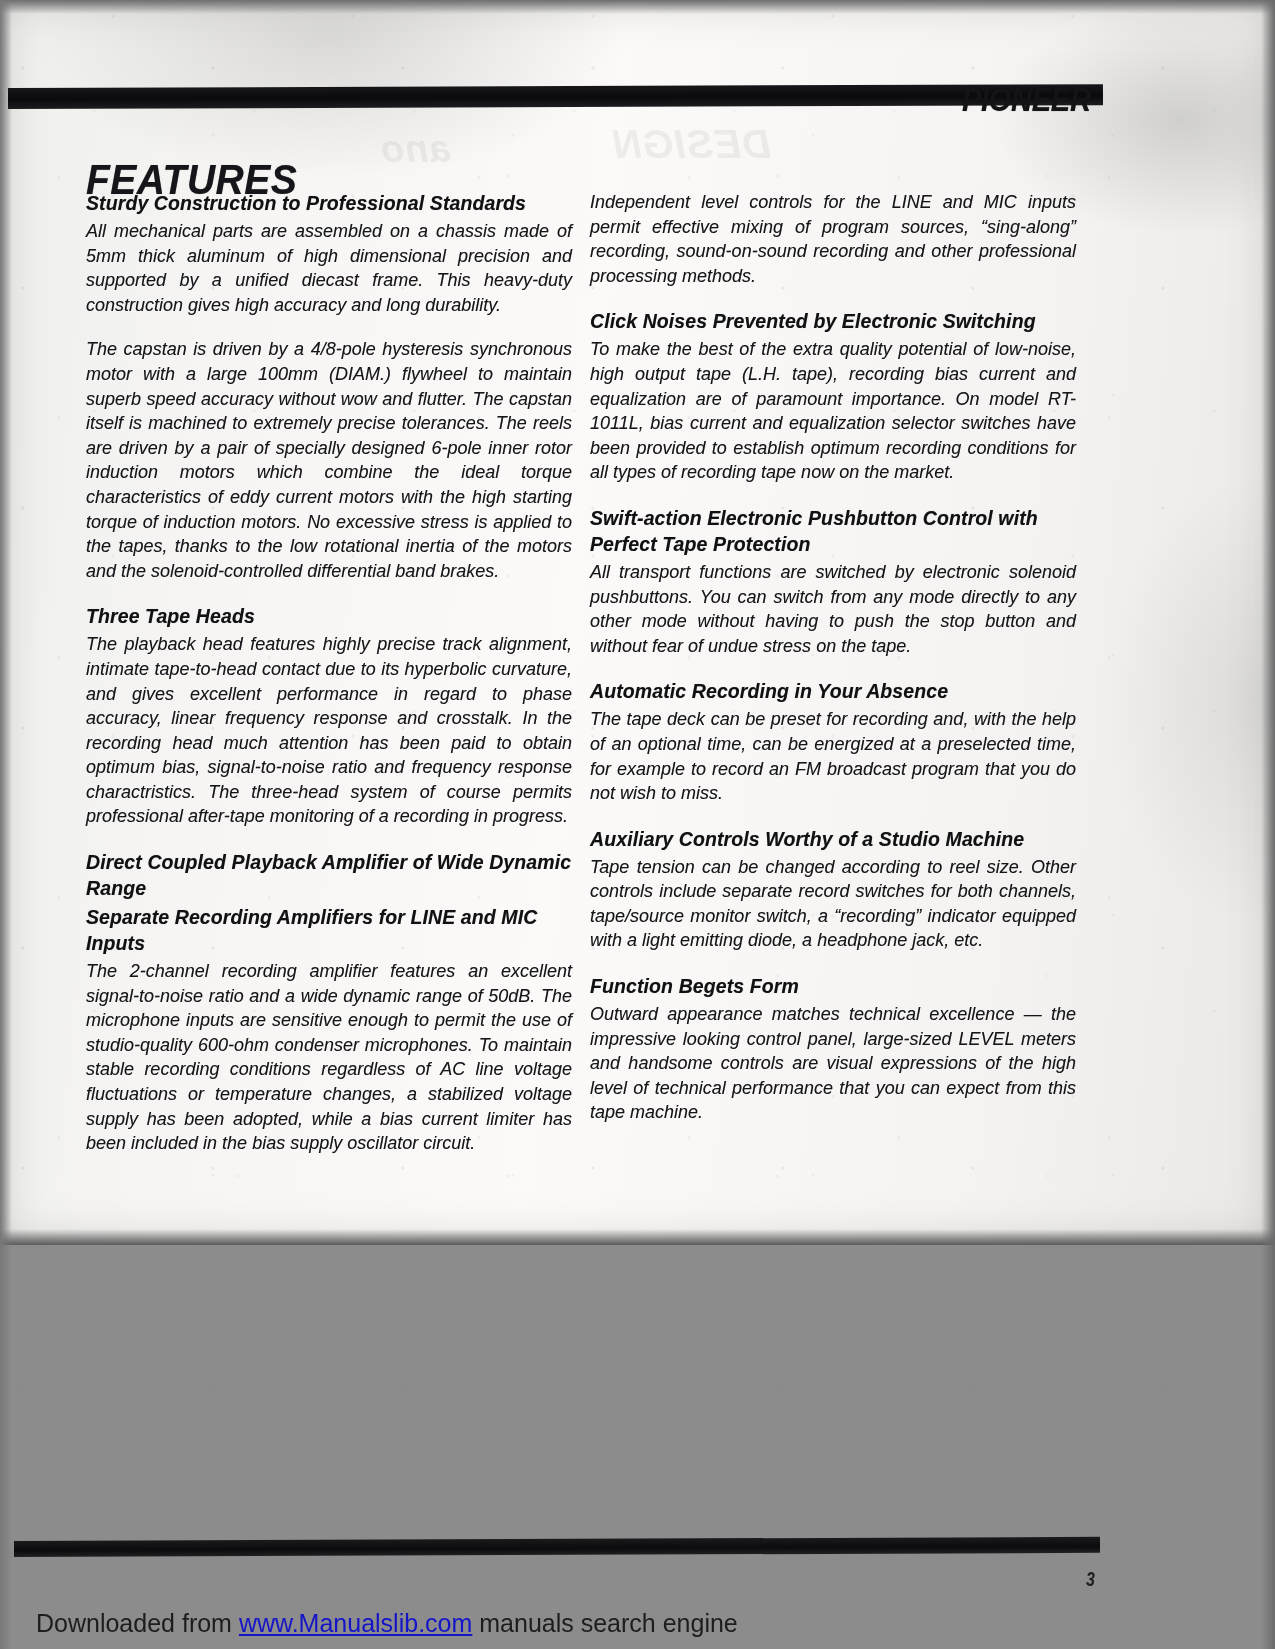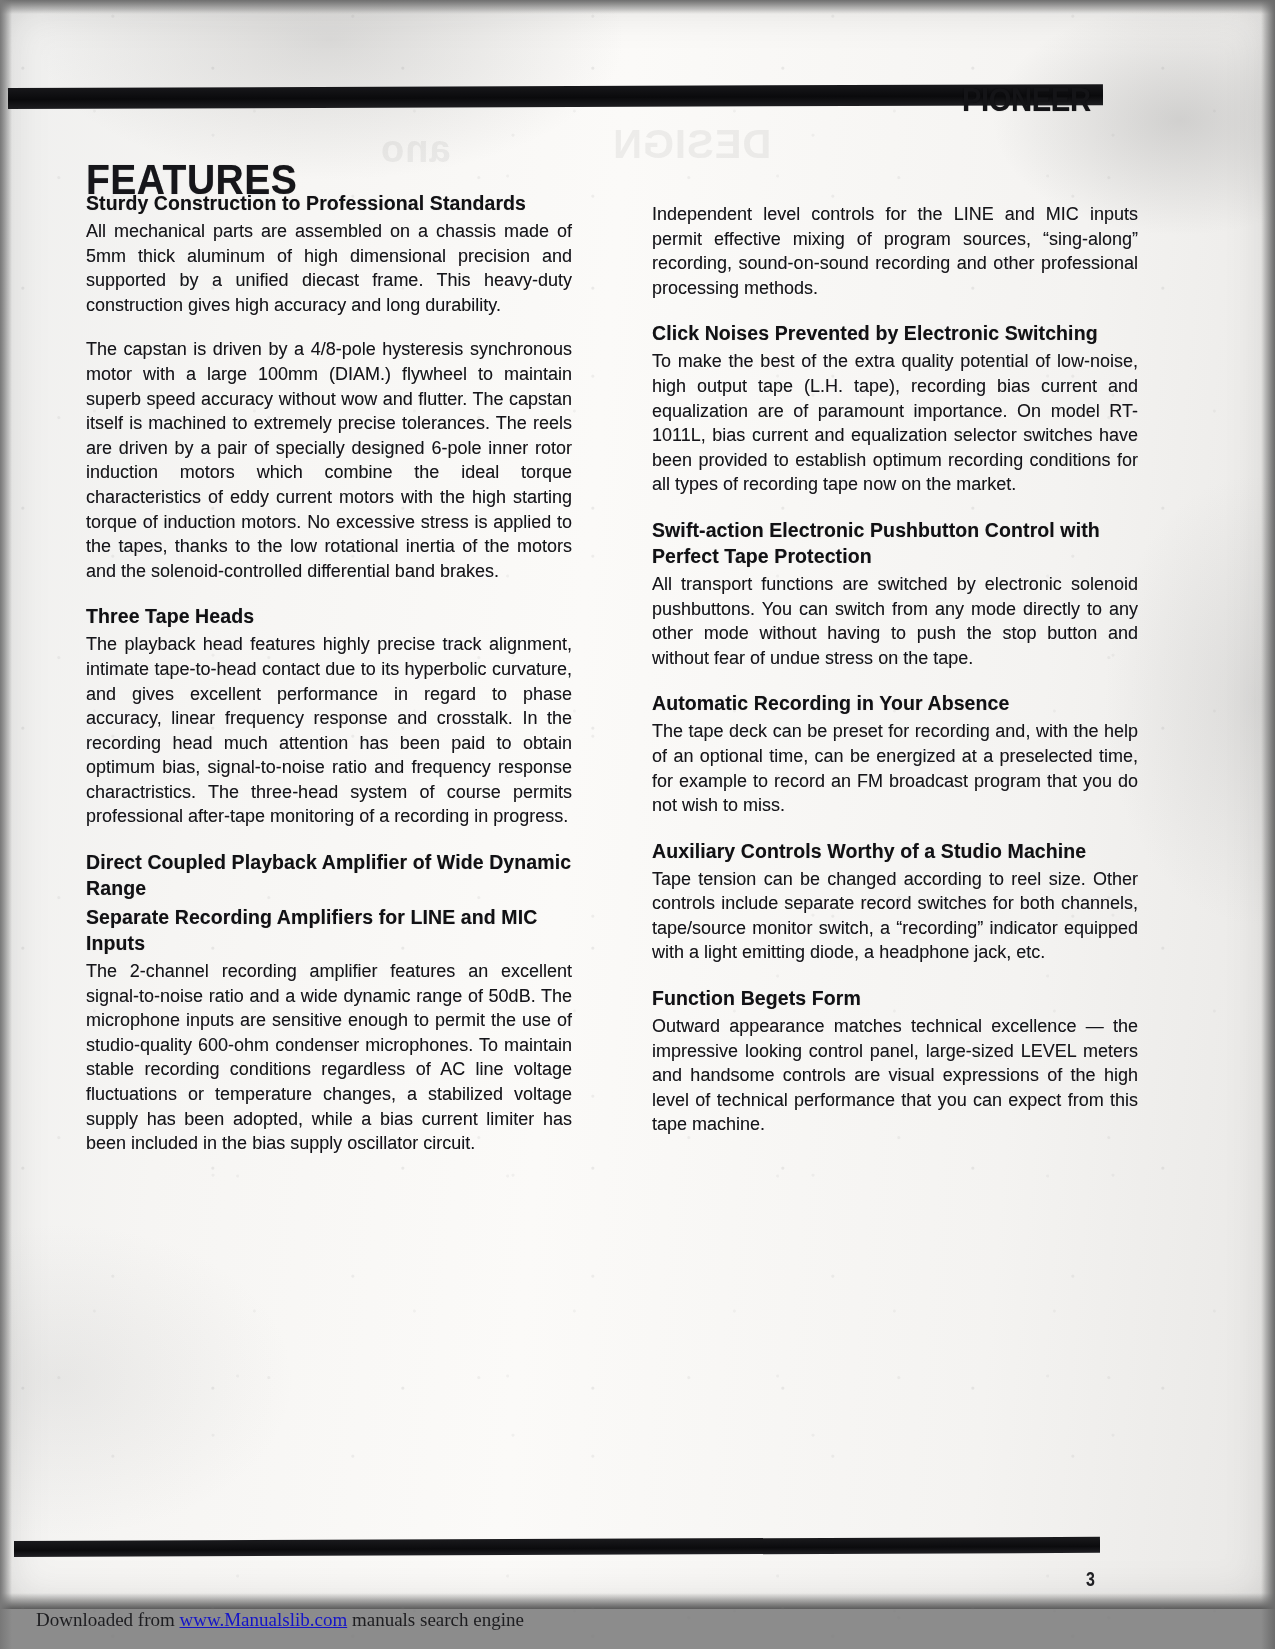--- a/index.html
+++ b/index.html
@@ -4,27 +4,28 @@
 <style>
   html,body{margin:0;padding:0;}
   body{
     width:1275px;height:1649px;
     background:#8c8c8c;
     font-family:"Liberation Sans", sans-serif;
     overflow:hidden;
   }
   
   #page{
-    position:absolute;left:0;top:0;width:1275px;height:1609px;
+    position:absolute;left:0;top:0;width:1275px;height:1245px;
     background:
       radial-gradient(ellipse 420px 200px at 330px 40px, rgba(150,150,150,.30), rgba(150,150,150,0) 70%),
       radial-gradient(ellipse 260px 160px at 1180px 120px, rgba(140,140,140,.32), rgba(140,140,140,0) 72%),
       radial-gradient(ellipse 200px 300px at 1255px 700px, rgba(160,160,160,.22), rgba(160,160,160,0) 75%),
       radial-gradient(ellipse 300px 200px at 60px 1380px, rgba(165,165,165,.16), rgba(165,165,165,0) 78%),
       linear-gradient(95deg,#efefee 0%,#f6f5f3 18%,#fbfaf8 45%,#f4f3f1 78%,#e9e8e6 100%);
+    font-style: italic;
   }
   
   #page:before{
     content:"";position:absolute;left:0;top:0;right:0;bottom:0;
     box-shadow:inset 0 0 46px rgba(90,90,90,.28), inset 0 0 12px rgba(60,60,60,.18);
     pointer-events:none;
   }
   .edge-top{position:absolute;left:0;top:0;width:1275px;height:14px;background:linear-gradient(180deg,#6f6f6f,rgba(120,120,120,0));}
   .edge-bottom{position:absolute;left:0;bottom:0;width:1275px;height:16px;background:linear-gradient(0deg,#5c5c5c,rgba(120,120,120,0));}
   .edge-left{position:absolute;left:0;top:0;width:12px;height:1649px;background:linear-gradient(90deg,#787878,rgba(130,130,130,0));}
@@ -74,21 +75,21 @@
     position:absolute;left:86px;top:128px;
     font-size:42px;font-weight:bold;color:#16161a;
     letter-spacing:.5px;
     transform:scaleX(.93);transform-origin:left center;
     text-shadow:0 0 .8px rgba(0,0,0,.45);
   }
 
   
   .column{position:absolute;top:190px;width:486px;}
   #col-left{left:86px;}
-  #col-right{left:652px;margin-top:12px;}
+  #col-right{left:590px;}
 
   h2.sec{
     margin:0 0 3px 0;
     font-size:19.5px;line-height:26px;font-weight:bold;
     color:#111114;letter-spacing:.1px;
     text-shadow:0 0 .7px rgba(0,0,0,.35);
   }
   p.body{
     margin:0 0 20px 0;
     font-size:18px;line-height:24.6px;
@@ -109,22 +110,22 @@
     transform:rotate(-0.22deg);transform-origin:left center;
   }
   #page-number{
     position:absolute;left:1085px;top:1568px;
     font-size:20px;font-weight:bold;color:#202024;
     font-family:"Liberation Sans", sans-serif;
     transform:scaleX(.8);
   }
   #watermark{
     position:absolute;left:8px;top:1609px;
-    font-family:Liberation Serif, serif;
-    font-size:19px;color:#1d1d20;white-space:nowrap;padding-left:28px;
+    font-family:Liberation Sans, sans-serif;
+    font-size:25px;color:#1d1d20;white-space:nowrap;padding-left:28px;
   }
   #watermark .lnk{color:#1414c8;text-decoration:underline;}
 </style>
 </head>
 <body>
 
 <div id="page">
 
   <div class="edge-top"></div>
   <div class="edge-bottom"></div>

